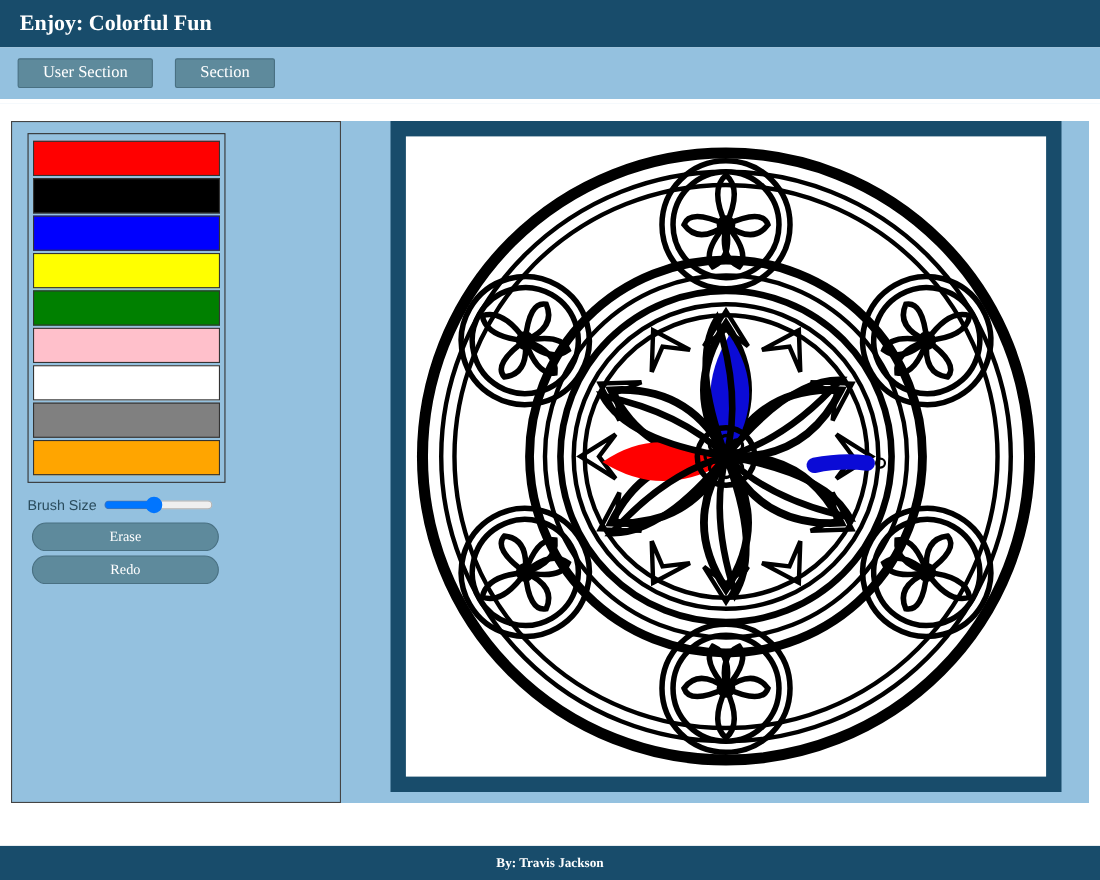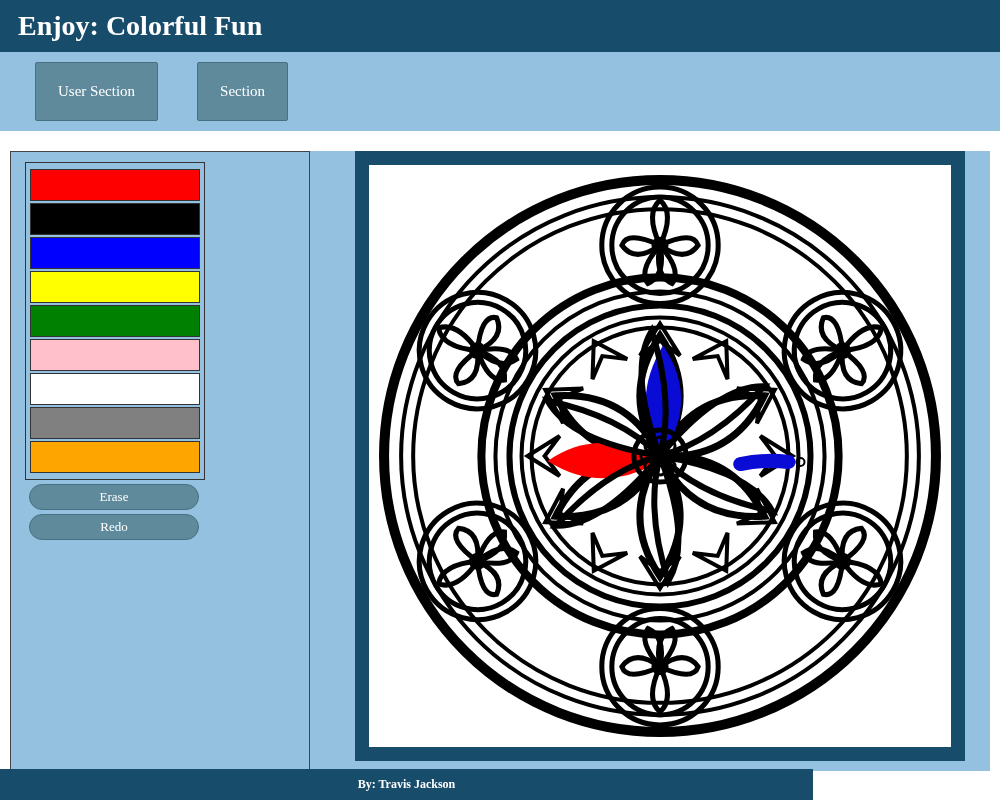--- a/index.html
+++ b/index.html
@@ -7,40 +7,39 @@
     font-family: Georgia, 'Times New Roman', serif;
     background: #fff;
     width: 1000px;
     height: 800px;
     overflow: hidden;
   }
   .header {
     background: #184c6b;
     color: #fff;
     padding: 10px 18px;
-    font-size: 28px;
+    font-size: 20px;
     font-weight: bold;
   }
   .navbar {
     background: #94c1df;
     padding: 10px 16px;
     border-bottom: 4px solid #fff;
     display: flex;
     gap: 20px;
   }
   .nav-btn {
     background: #5e8a9c;
     color: #fff;
     border: 1px solid #497082;
-    padding: 20px 22px;
+    padding: 4px 22px;
     font-family: inherit;
     font-size: 15px;
     cursor: pointer;
     border-radius: 2px;
-    margin-left: 19px;
   }
   .spacer { height: 6px; background: #fff; }
   .main {
     display: flex;
     padding: 10px;
     gap: 0;
     height: 640px;
     background: #fff;
   }
   .sidebar {
@@ -116,21 +115,21 @@
   }
   .footer {
     background: #184c6b;
     color: #fff;
     text-align: center;
     padding: 8px 0;
     font-size: 12px;
     font-weight: bold;
     position: absolute;
     bottom: 0;
-    width: 813px;
+    width: 1000px;
   }
 </style>
 </head>
 <body>
 
 <div class="header">Enjoy: Colorful Fun</div>
 
 <div class="navbar">
   <button class="nav-btn">User Section</button>
   <button class="nav-btn">Section</button>
@@ -146,20 +145,24 @@
         <div class="swatch" style="background: rgb(0, 0, 0);"></div>
         <div class="swatch" style="background: rgb(0, 0, 255);"></div>
         <div class="swatch" style="background: rgb(255, 255, 0);"></div>
         <div class="swatch" style="background: rgb(0, 128, 0);"></div>
         <div class="swatch" style="background: rgb(255, 192, 203);"></div>
         <div class="swatch" style="background: rgb(255, 255, 255);"></div>
         <div class="swatch" style="background: rgb(128, 128, 128);"></div>
         <div class="swatch" style="background: rgb(255, 165, 0);"></div>
       </div>
 
+    <div class="brush-row">
+      <span>Brush Size</span>
+      <input type="range" min="0" max="100" value="45" style="">
+    </div>
 
     <button class="tool-btn">Erase</button>
     <button class="tool-btn">Redo</button>
   </div>
 
   <div class="canvas-area">
     <div class="canvas-frame">
       <div class="canvas-inner">
         <svg viewBox="0 0 580 580">
           <g stroke="#000" fill="none">

